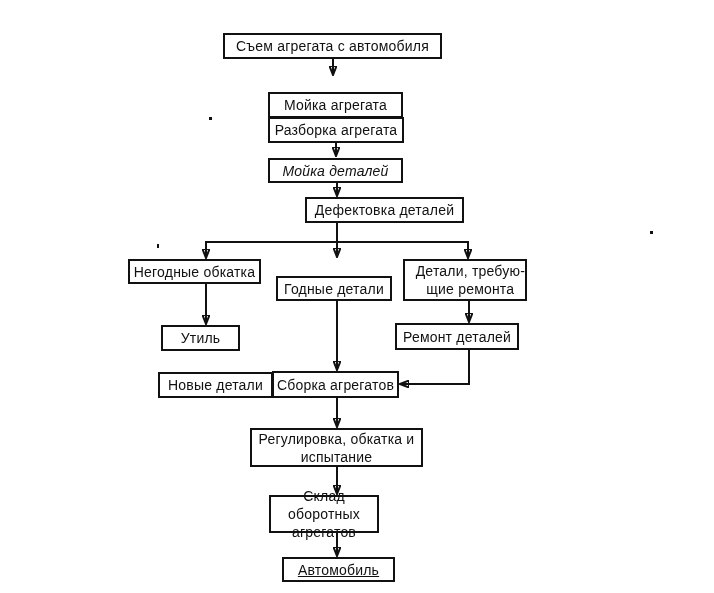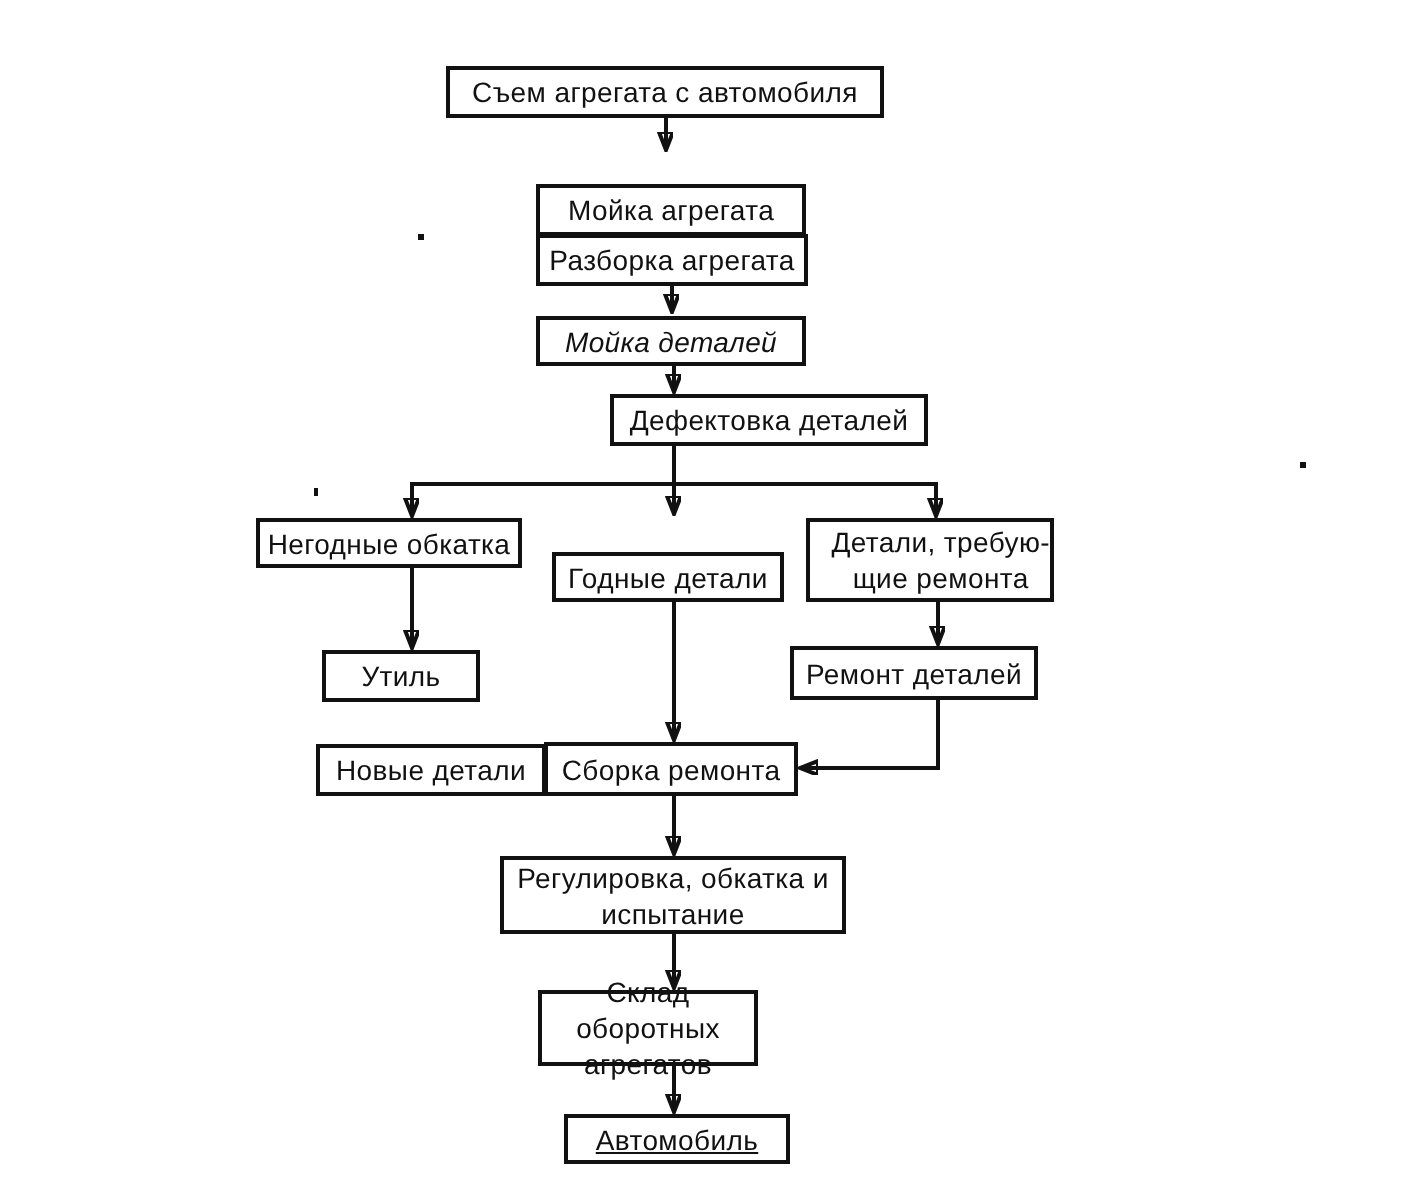--- a/index.html
+++ b/index.html
@@ -124,21 +124,21 @@
   <div class="node" style="left:161px; top:325px; width:79px;  height:26px;">
     <span>Утиль</span>
   </div>
   <div class="node" style="left:395px; top:323px; width:124px; height:27px;">
     <span>Ремонт деталей</span>
   </div>
   <div class="node" style="left:126px; top:372px; width:115px; height:26px;margin-left:32px;">
     <span>Новые детали</span>
   </div>
   <div class="node" style="left:272px; top:371px; width:127px; height:27px;">
-    <span>Сборка ремонта</span>
+    <span>Сборка агрегатов</span>
   </div>
   <div class="node" style="left:250px; top:428px; width:173px; height:39px;">
     <span>Регулировка, обкатка и
 испытание</span>
   </div>
   <div class="node" style="left:269px; top:495px; width:110px; height:38px;">
     <span>Склад оборотных
 агрегатов</span>
   </div>
   <div class="node" style="left:282px; top:557px; width:113px; height:25px;text-decoration:underline;">

